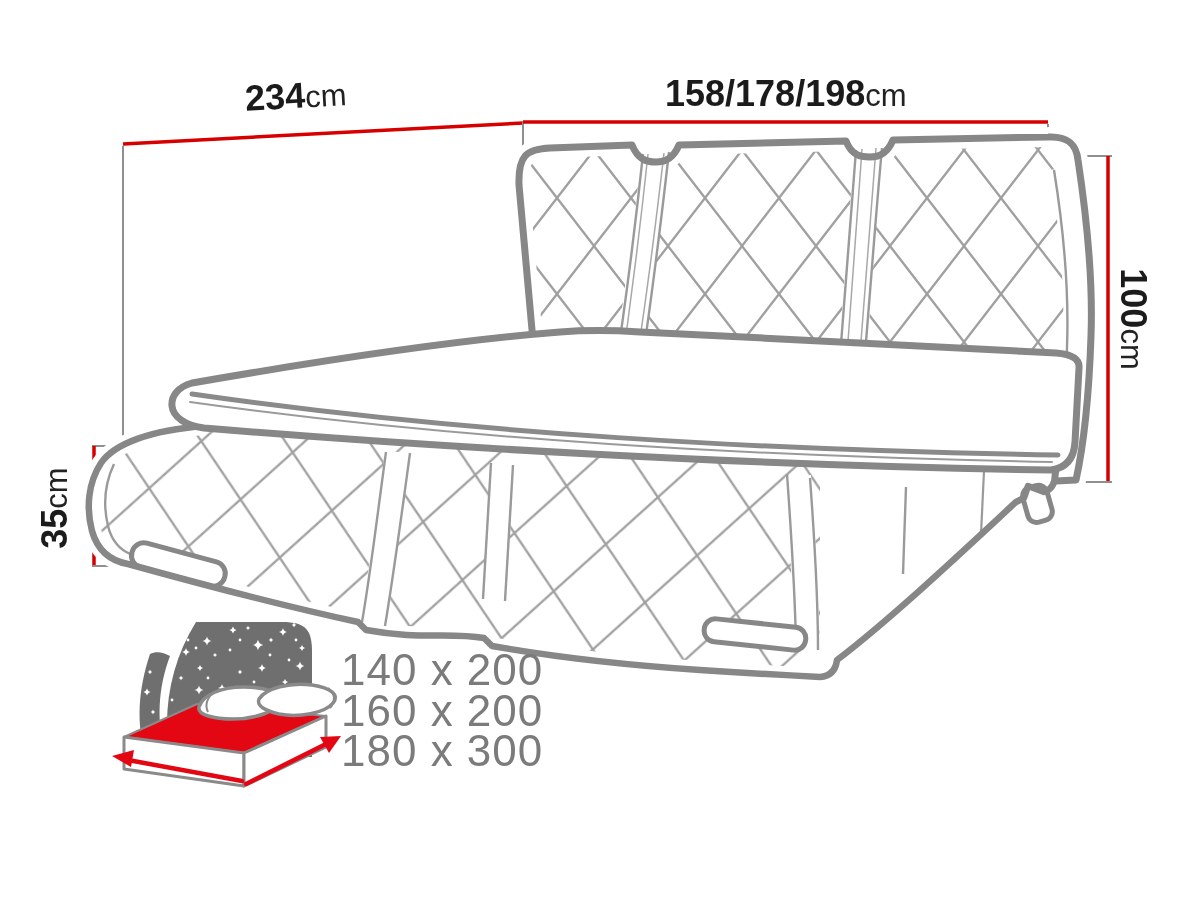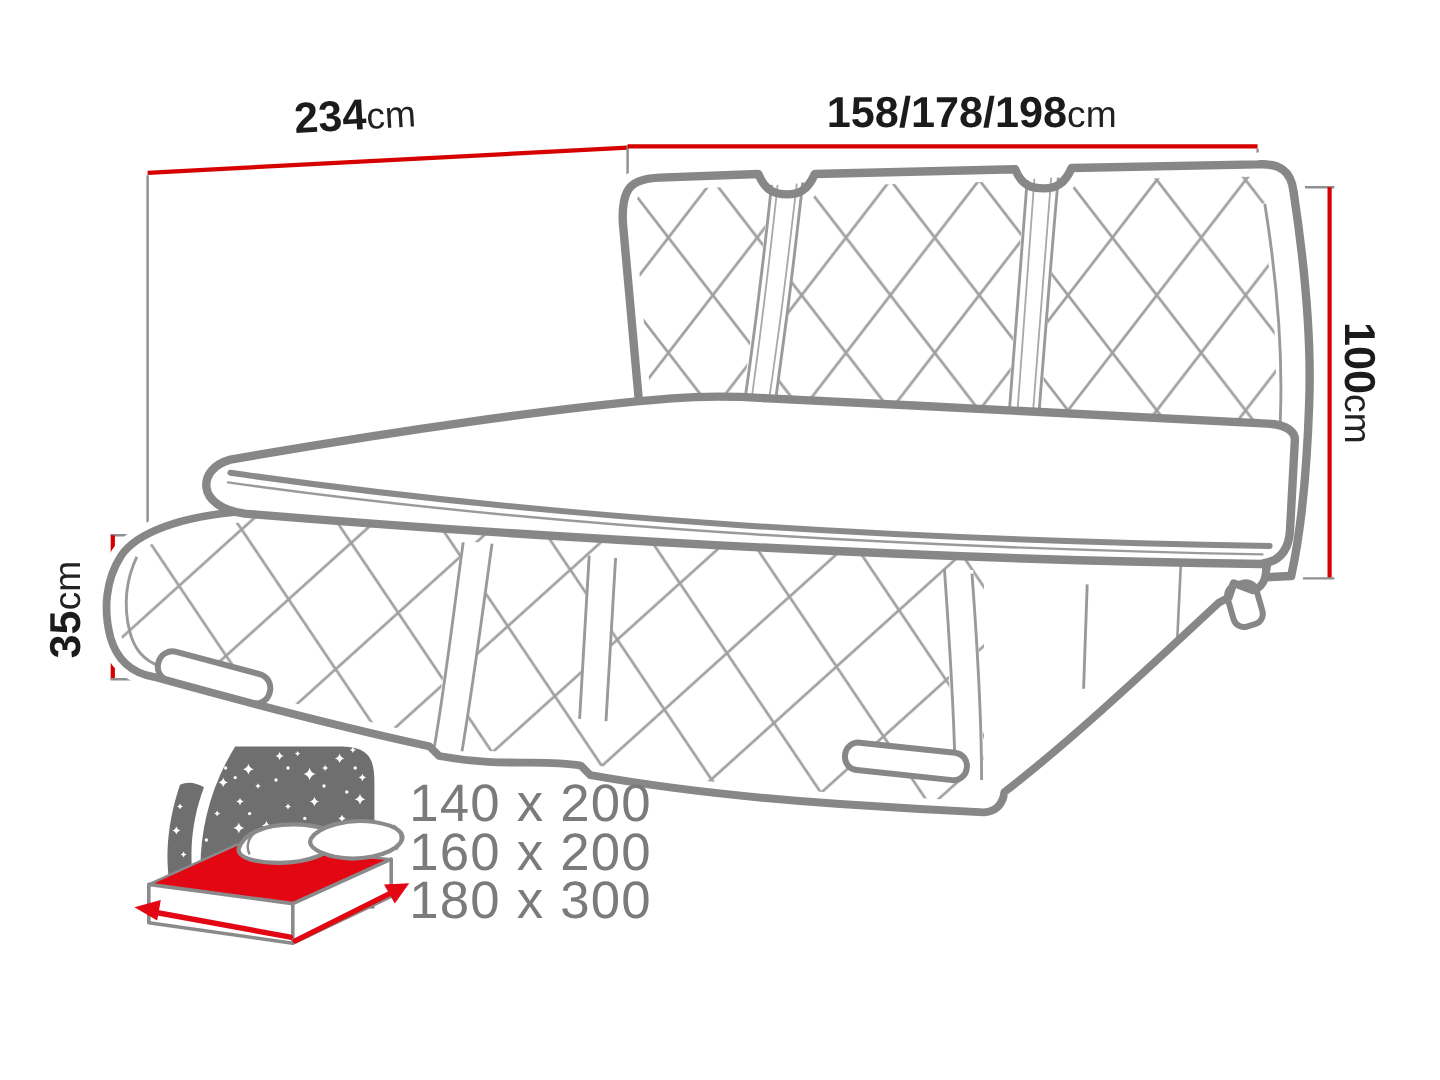--- a/index.html
+++ b/index.html
@@ -203,21 +203,21 @@
         <path d="M246,784 L328,743" fill="none" stroke="#e30613" stroke-width="4.5" stroke-linecap="round"></path>
         <polygon points="341,736 320,737 329,753" fill="#e30613"></polygon>
       </g>
     </g>
   </svg>
 
   <div class="dim-label tilt" style="left:245px;top:78px;">
     <span>234</span><span class="unit">cm</span>
   </div>
 
-  <div class="dim-label" style="left:665px;top:76px;margin-left:24px;">
+  <div class="dim-label" style="left:665px;top:76px;">
     <span>158/178/198</span><span class="unit">cm</span>
   </div>
 
   <div class="dim-label rot" style="left:1133px;top:319px;">
     <span>100</span><span class="unit">cm</span>
   </div>
 
   <div class="dim-label rot-ccw" style="left:55px;top:508px;">
     <span>35</span><span class="unit">cm</span>
   </div>

